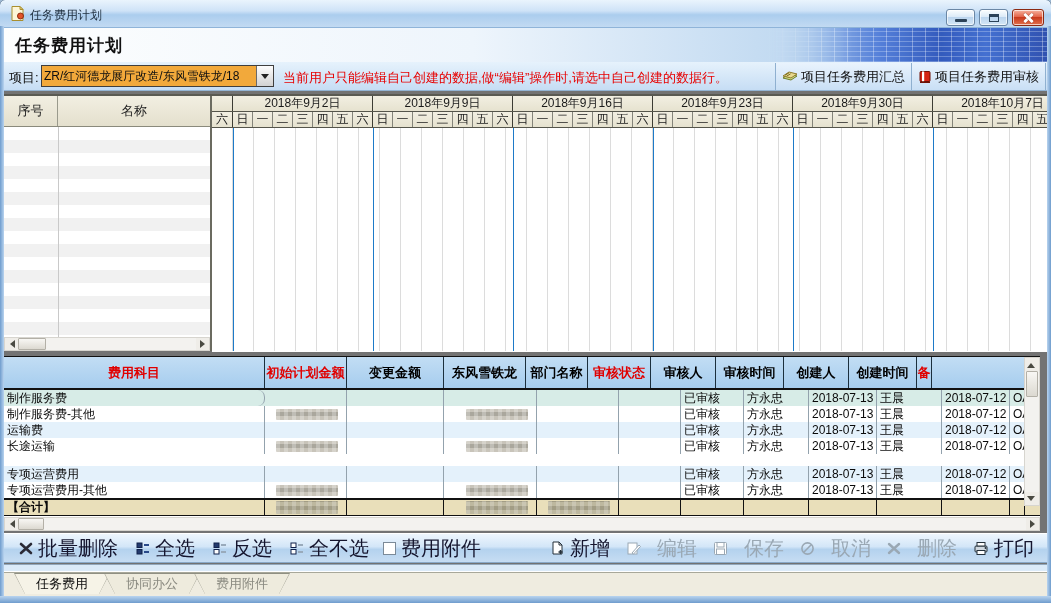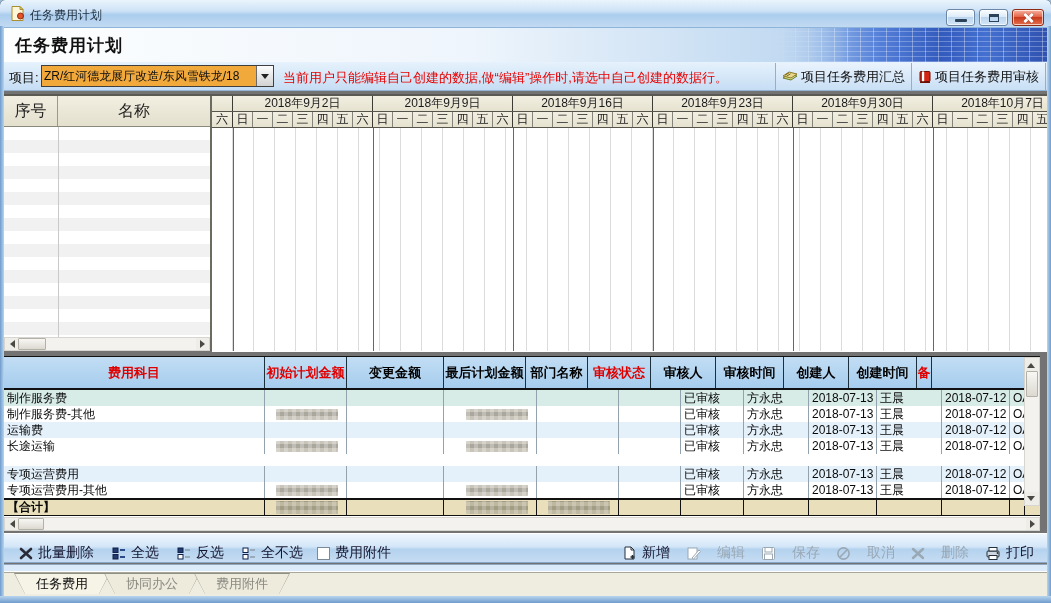--- a/index.html
+++ b/index.html
@@ -52,21 +52,21 @@
   .combo-btn{width:17px;border-left:1px solid #6a6a6a;background:linear-gradient(#fdfdfd,#d2d2d2);position:relative;cursor:pointer;}
   .combo-btn::after{content:"";position:absolute;left:4px;top:8px;border:4px solid transparent;border-top:5px solid #222;}
   .warning{left:282px;top:7px;font-size:13px;color:#e70000;}
   .hdr-buttons{right:4px;top:1px;height:27px;display:flex;border-left:1px solid #8fb0d0;}
   .hdr-btn{display:flex;align-items:center;gap:3px;padding:0 6px;font-size:13px;color:#101010;
     border-right:1px solid #8fb0d0;cursor:pointer;background:linear-gradient(#e9f3fd,#c9dff5);}
   
   .gantt-topline{left:4px;top:94px;width:1043px;height:2px;background:#5a5a52;}
   .panel-left{left:4px;top:96px;width:208px;height:255px;background:#fff;border-right:2px solid #6b6b60;}
   .panel-left-hdr{left:0;top:0;width:100%;height:31px;background:linear-gradient(#f2efe2,#e4e0cd);border-bottom:1px solid #8a8a7c;display:flex;}
-  .plh-cell{font-size:16px;color:#222;display:flex;align-items:center;justify-content:center;}
+  .plh-cell{font-size:13px;color:#222;display:flex;align-items:center;justify-content:center;}
   .plh-sep{border-right:1px solid #9a9a8c;}
   .panel-left-body{left:0;top:31px;width:100%;height:210px;
     background:repeating-linear-gradient(#ffffff 0 13px,#f1f1f1 13px 26px);}
   .pl-colsep{left:54px;top:31px;width:1px;height:210px;background:#c9c9c9;}
   .gantt-right{left:212px;top:96px;width:835px;height:256px;overflow:hidden;background:#fff;}
   .g-hdr{display:flex;background:linear-gradient(#f2efe2,#e6e2cf);}
   .g-group-row{height:16px;border-bottom:1px solid #55554b;}
   .g-day-row{height:16px;border-bottom:1px solid #55554b;}
   .g-cell{flex:0 0 auto;font-size:12px;color:#1a1a1a;text-align:center;line-height:15px;border-right:1px solid #84847a;overflow:hidden;white-space:nowrap;}
   .g-group{border-right:1px solid #3c3c34;}
@@ -99,21 +99,21 @@
      repeating-linear-gradient(90deg,#d8d4ca 0 5px,#b5b2a8 5px 10px,#cdc9bf 10px 15px);}
   .ct-total{display:flex;height:18px;border-top:2px solid #111;border-bottom:1px solid #111;}
   .ct-total .ct-cell{font-weight:bold;border-right:1px solid #111;line-height:17px;}
   .ct-total .masked{height:13px;background:
      repeating-linear-gradient(90deg, rgba(255,255,255,.2) 0 4px, rgba(0,0,0,0) 4px 8px),
      repeating-linear-gradient(0deg, #bdb89f 0 4px, #a29d85 4px 8px),
      repeating-linear-gradient(90deg,#cfcab0 0 5px,#a8a38a 5px 10px);}
   
   .toolbar{left:1px;top:533px;width:1049px;height:30px;
     background:linear-gradient(#eef6fd 0%,#d3e6f8 45%,#b4d2ee 55%,#c7ddf3 100%);
-    border-top:1px solid #fff;border-bottom:1px solid #8aa9c8;display:flex;align-items:flex-end;font-size:14px;color:#15152e;}
+    border-top:1px solid #fff;border-bottom:1px solid #8aa9c8;display:flex;align-items:center;font-size:20px;color:#15152e;}
   .tb-item{display:flex;align-items:center;gap:5px;margin-left:18px;cursor:pointer;white-space:nowrap;}
   .tb-right{margin-left:auto;display:flex;align-items:center;}
   .tb-right .tb-item{margin-left:0;margin-right:16px;}
   .tb-item.disabled{color:#9aa8b4;cursor:default;gap:16px;}
   .cb{width:13px;height:13px;border:1px solid #7b8a98;background:#fff;display:inline-block;cursor:pointer;}
   
   .groove{left:1px;top:564px;width:1049px;height:8px;background:#dcebf9;border-top:1px solid #93a8bc;border-bottom:1px solid #fff;}
   .tabstrip{left:4px;top:572px;width:1043px;height:24px;background:#efece0;border-top:1px solid #a8a89a;display:flex;align-items:flex-start;padding-left:10px;}
   .tab{position:relative;height:21px;margin-right:-6px;cursor:pointer;}
   .tab-bg{position:absolute;inset:0;background:#8f8f82;
@@ -267,32 +267,32 @@
         <div class="weekline" style="left: 581px;"></div>
         <div class="weekline" style="left: 721px;"></div>
       </div>
   </div>
 
   <div class="abs cost-wrap">
     <div class="ct-hdr" id="ct-header">
         <div class="ct-hcell" style="width: 261px; color: rgb(224, 0, 0);">费用科目</div>
         <div class="ct-hcell" style="width: 82px; color: rgb(224, 0, 0);">初始计划金额</div>
         <div class="ct-hcell" style="width: 97px; color: rgb(0, 0, 0);">变更金额</div>
-        <div class="ct-hcell" style="width: 82px; color: rgb(0, 0, 0);">最后计划金额</div>
+        <div class="ct-hcell" style="width: 82px; color: rgb(0, 0, 0);">东风雪铁龙</div>
         <div class="ct-hcell" style="width: 62px; color: rgb(0, 0, 0);">部门名称</div>
         <div class="ct-hcell" style="width: 63px; color: rgb(224, 0, 0);">审核状态</div>
         <div class="ct-hcell" style="width: 65px; color: rgb(0, 0, 0);">审核人</div>
         <div class="ct-hcell" style="width: 68px; color: rgb(0, 0, 0);">审核时间</div>
         <div class="ct-hcell" style="width: 65px; color: rgb(0, 0, 0);">创建人</div>
         <div class="ct-hcell" style="width: 68px; color: rgb(0, 0, 0);">创建时间</div>
         <div class="ct-hcell" style="width: 15px; color: rgb(224, 0, 0);">备</div>
       </div>
     <div id="ct-rows">
         <div class="ct-row" style="background: rgb(215, 236, 231);">
-          <div class="ct-cell txt" style="width: 261px;">制作服务费</div>
+          <div class="ct-cell txt" style="width: 261px; border-radius: 7px;">制作服务费</div>
           <div class="ct-cell" style="width: 82px;"></div>
           <div class="ct-cell" style="width: 97px;"></div>
           <div class="ct-cell" style="width: 93px;"></div>
           <div class="ct-cell" style="width: 82px;"></div>
           <div class="ct-cell" style="width: 62px;"></div>
           <div class="ct-cell txt" style="width: 63px;">已审核</div>
           <div class="ct-cell txt" style="width: 65px;">方永忠</div>
           <div class="ct-cell txt" style="width: 68px;">2018-07-13</div>
           <div class="ct-cell txt" style="width: 65px;">王晨</div>
           <div class="ct-cell txt" style="width: 68px;">2018-07-12</div>

